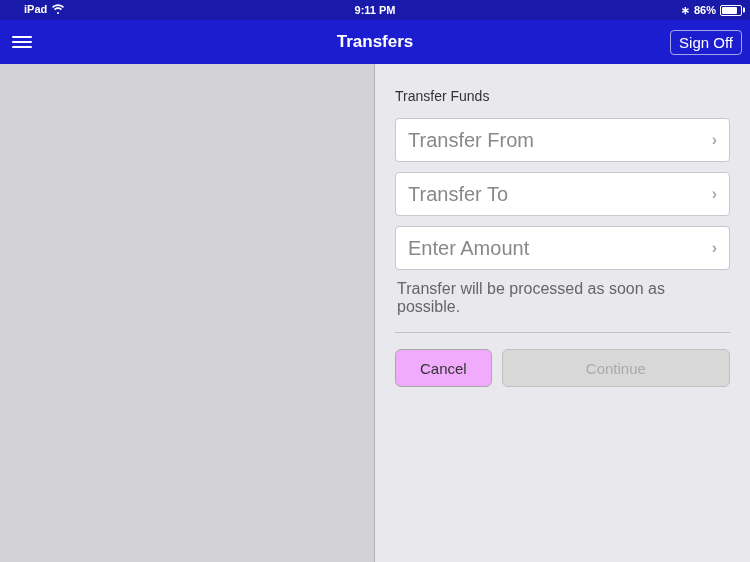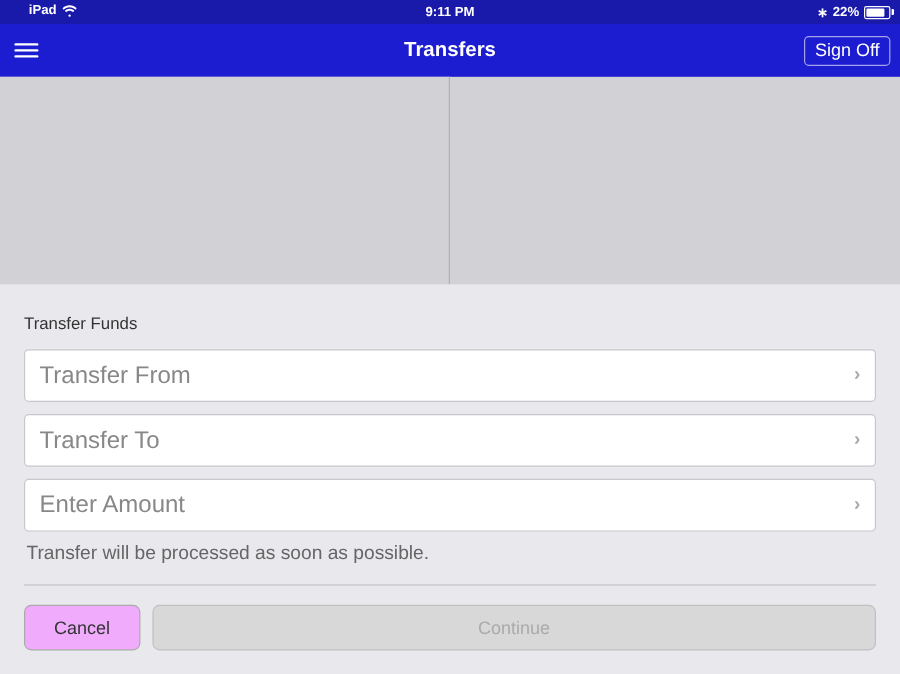--- a/index.html
+++ b/index.html
@@ -118,21 +118,20 @@
       border-radius: 4px;
       padding: 3px 8px;
       cursor: pointer;
     }
 
     
     .main-layout {
       display: flex;
       width: 100%;
       height: calc(562px - 64px);
-      flex-direction: column;
     }
     .sidebar {
       width: 375px;
       height: 100%;
       background: #d1d1d6;
       border-right: 1px solid #b0b0b5;
     }
     .content-area {
       flex: 1;
       background: #e8e8ed;
@@ -219,21 +218,21 @@
     <span>
       <svg viewBox="0 0 12 12" width="12" height="12" fill="white">
         <path d="M6 9a1 1 0 1 1 0 2 1 1 0 0 1 0-2zm0-3c1.1 0 2.1.45 2.83 1.17L10 6c-1.05-1.05-2.5-1.7-4-1.7S3.05 4.95 2 6l1.17 1.17C3.9 6.45 4.9 6 6 6zm0-3c1.93 0 3.68.78 4.95 2.05L12 3.8C10.37 2.17 8.3 1.3 6 1.3S1.63 2.17 0 3.8l1.05 1.25C2.32 3.78 4.07 3 6 3z"></path>
       </svg>
     </span>
   </div>
   <div class="status-bar-center">9:11 PM</div>
   <div class="status-bar-right">
 
     <span style="font-size:11px;color:white;">∗</span>
-    <span>22%</span>
+    <span>86%</span>
     <div class="battery-outline">
       <div class="battery-fill"></div>
     </div>
   </div>
 </div>
 
 <div class="nav-bar">
   <div class="nav-menu-btn">
     <span></span>
     <span></span>

